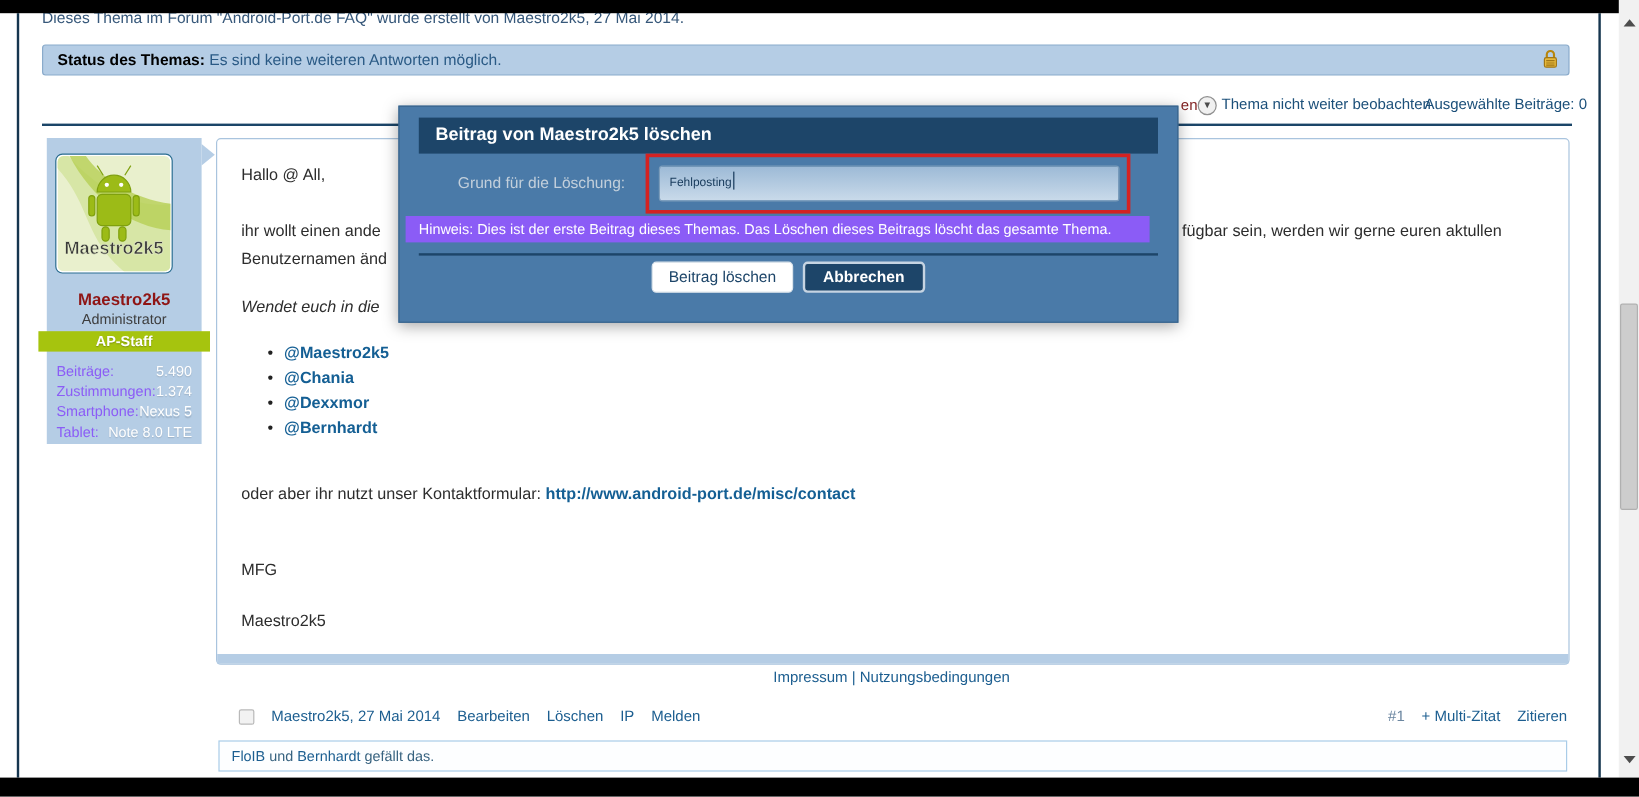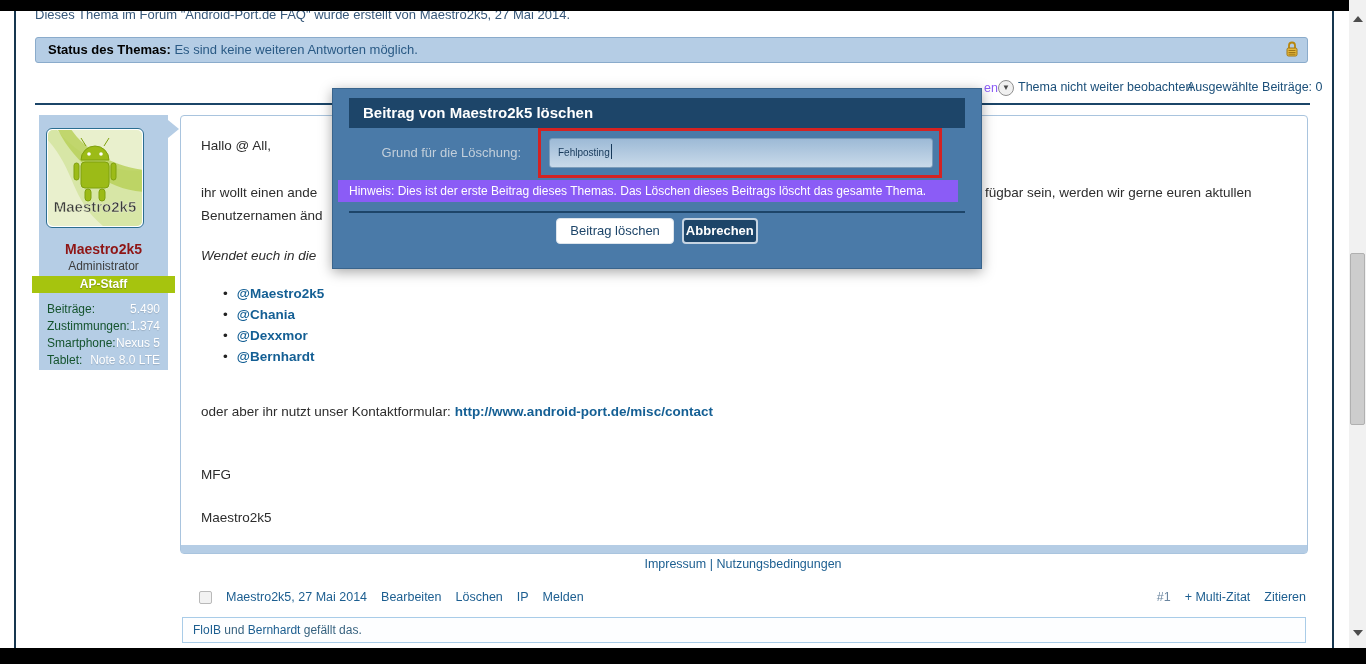--- a/index.html
+++ b/index.html
@@ -16,38 +16,38 @@
   .sb-up{top:16px;border-bottom:6px solid #4d4d4d}
   .sb-down{top:630px;border-top:6px solid #4d4d4d}
   .sb-thumb{left:1px;top:253px;width:13px;height:170px;background:#cdcdcd;border:1px solid #b0b0b0;border-radius:2px}
   
   .top-info{left:35px;top:7px;font-size:13px;color:#37587a;white-space:nowrap;z-index:2}
   .status-bar{left:35px;top:37px;width:1259px;height:24px;background:#b5cde5;border:1px solid #8aabcb;
               border-radius:3px;line-height:24px;padding-left:12px;font-size:13px;color:#2a5a85;white-space:nowrap}
   .status-bar b{color:#000000}
   .lock{right:8px;top:3px}
   
-  .watch-frag{left:984px;top:81px;font-size:12.5px;color:#8b5cf6;white-space:nowrap}
+  .watch-frag{left:984px;top:81px;font-size:12.5px;color:#7f1d1d;white-space:nowrap}
   .dd-circle{left:998px;top:80px;width:14px;height:14px;border:1px solid #8f8f8f;border-radius:50%;
              background:#f0f0f0;text-align:center;line-height:13px;font-size:8px;color:#4a4a4a}
   .watch-link{left:1018px;top:80px;font-size:12.5px;color:#1b4f79;white-space:nowrap}
   .selected-posts{left:1187px;top:80px;font-size:12.5px;color:#1b4f79;white-space:nowrap}
   .hrule{left:35px;top:103px;width:1275px;height:2px;background:#1b4568}
   
   .sidebar{left:39px;top:115px;width:129px;height:255px;background:#b5cde5}
   .sidebar-arrow{left:168px;top:120px;width:0;height:0;border-top:9px solid transparent;
                  border-bottom:9px solid transparent;border-left:11px solid #b5cde5}
   .avatar{left:46px;top:128px;width:96px;height:98px;background:#fff;border:1px solid #2b6e91;border-radius:6px}
   .username{left:39px;top:241px;width:129px;text-align:center;font-weight:bold;font-size:14px;color:#8f1515}
   .role{left:39px;top:259px;width:129px;text-align:center;font-size:12px;color:#3d3d3d}
   .band{left:32px;top:276px;width:143px;height:17px;background:#a6c40e;color:#fff;font-weight:bold;
         font-size:12px;text-align:center;line-height:17px;text-shadow:0 1px 1px rgba(0,0,0,.25)}
   .stats{left:39px;top:301px;width:129px;font-size:12px}
   .stat-row{display:flex;justify-content:space-between;padding:0 8px;line-height:17px}
-  .stat-label{color:#14532d}
+  .stat-label{color:#8b5cf6}
   .stat-value{color:#fff;text-shadow:0 1px 1px rgba(0,0,0,.15)}
   
   .message{left:180px;top:115px;width:1126px;height:437px;background:#fff;border:1px solid #a9c4de;border-radius:4px}
   .msg-bottom{position:absolute;left:0;right:0;bottom:0;height:8px;background:#b5cde5}
   .ptext{position:absolute;font-size:13.5px;color:#2d2d2d;white-space:nowrap}
   .plink{color:#145f94;font-weight:bold}
   .mention-row{line-height:21px;white-space:nowrap}
   .bullet{color:#222;margin-right:9px}
   
   .footer-links{left:180px;top:557px;width:1126px;text-align:center;font-size:12.5px;color:#1c5e90}
@@ -70,21 +70,21 @@
   .reason-input{position:absolute;left:216px;top:49px;width:374px;height:28px;
                 background:linear-gradient(#9dbad6,#c9daea);border:1px solid #7b9cba;border-radius:3px;
                 line-height:28px;padding-left:8px;font-size:10px;color:#16395a;white-space:nowrap}
   .caret{display:inline-block;width:1px;height:15px;background:#16395a;vertical-align:-3px;margin-left:1px}
   .modal-hint{position:absolute;left:5px;top:91px;width:609px;height:22px;background:#8b5cf6;color:#fff;
               font-weight:normal;font-size:12px;line-height:22px;padding-left:11px;white-space:nowrap}
   .modal-sep{position:absolute;left:16px;top:122px;width:616px;height:2px;background:#1d4569}
   .modal-btns{position:absolute;left:0;top:129px;width:648px;display:flex;justify-content:center;gap:8px}
   .btn-light{height:24px;line-height:24px;padding:0 13px;background:#fff;color:#1d4569;font-size:13px;
              border:1px solid #dde5ec;border-radius:4px}
-  .btn-dark{height:22px;line-height:22px;padding:0 2px;background:#1d4569;color:#fff;font-weight:bold;
+  .btn-dark{height:22px;line-height:22px;padding:0 15px;background:#1d4569;color:#fff;font-weight:bold;
             font-size:13px;border:2px solid #c6d4e2;border-radius:4px}
 </style>
 </head>
 <body>
 
 <div class="abs top-info">Dieses Thema im Forum "Android-Port.de FAQ" wurde erstellt von Maestro2k5, 27 Mai 2014.</div>
 
 <div class="abs status-bar">
   <b>Status des Themas:</b><span> Es sind keine weiteren Antworten möglich.</span>
   <span class="abs lock">

